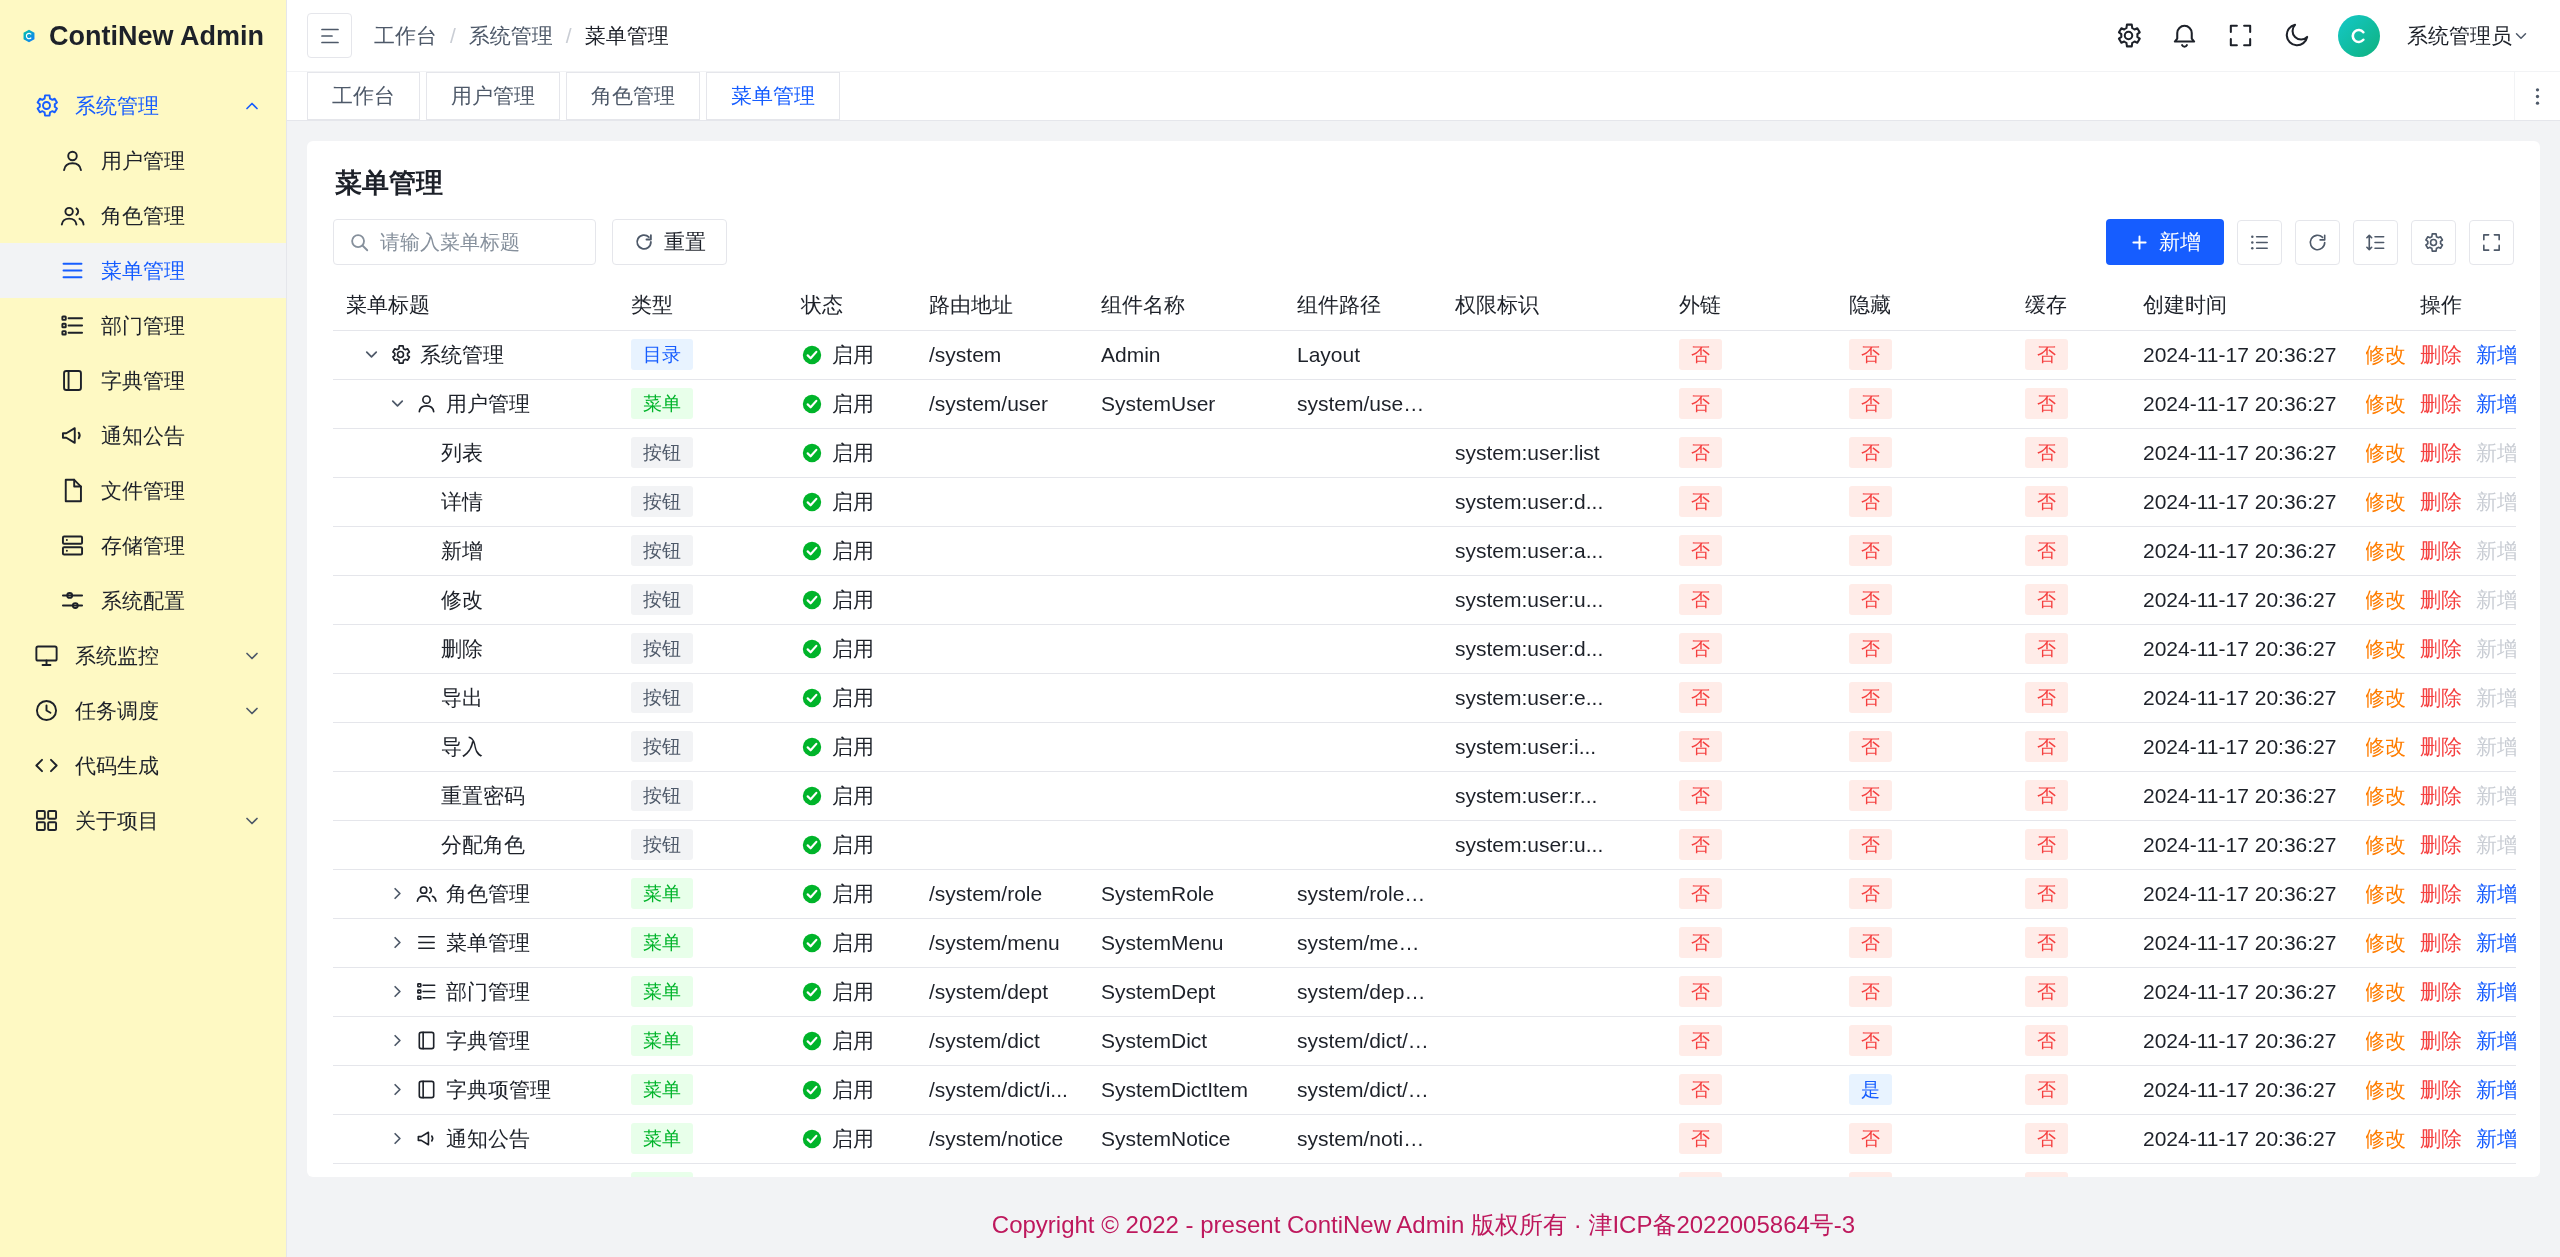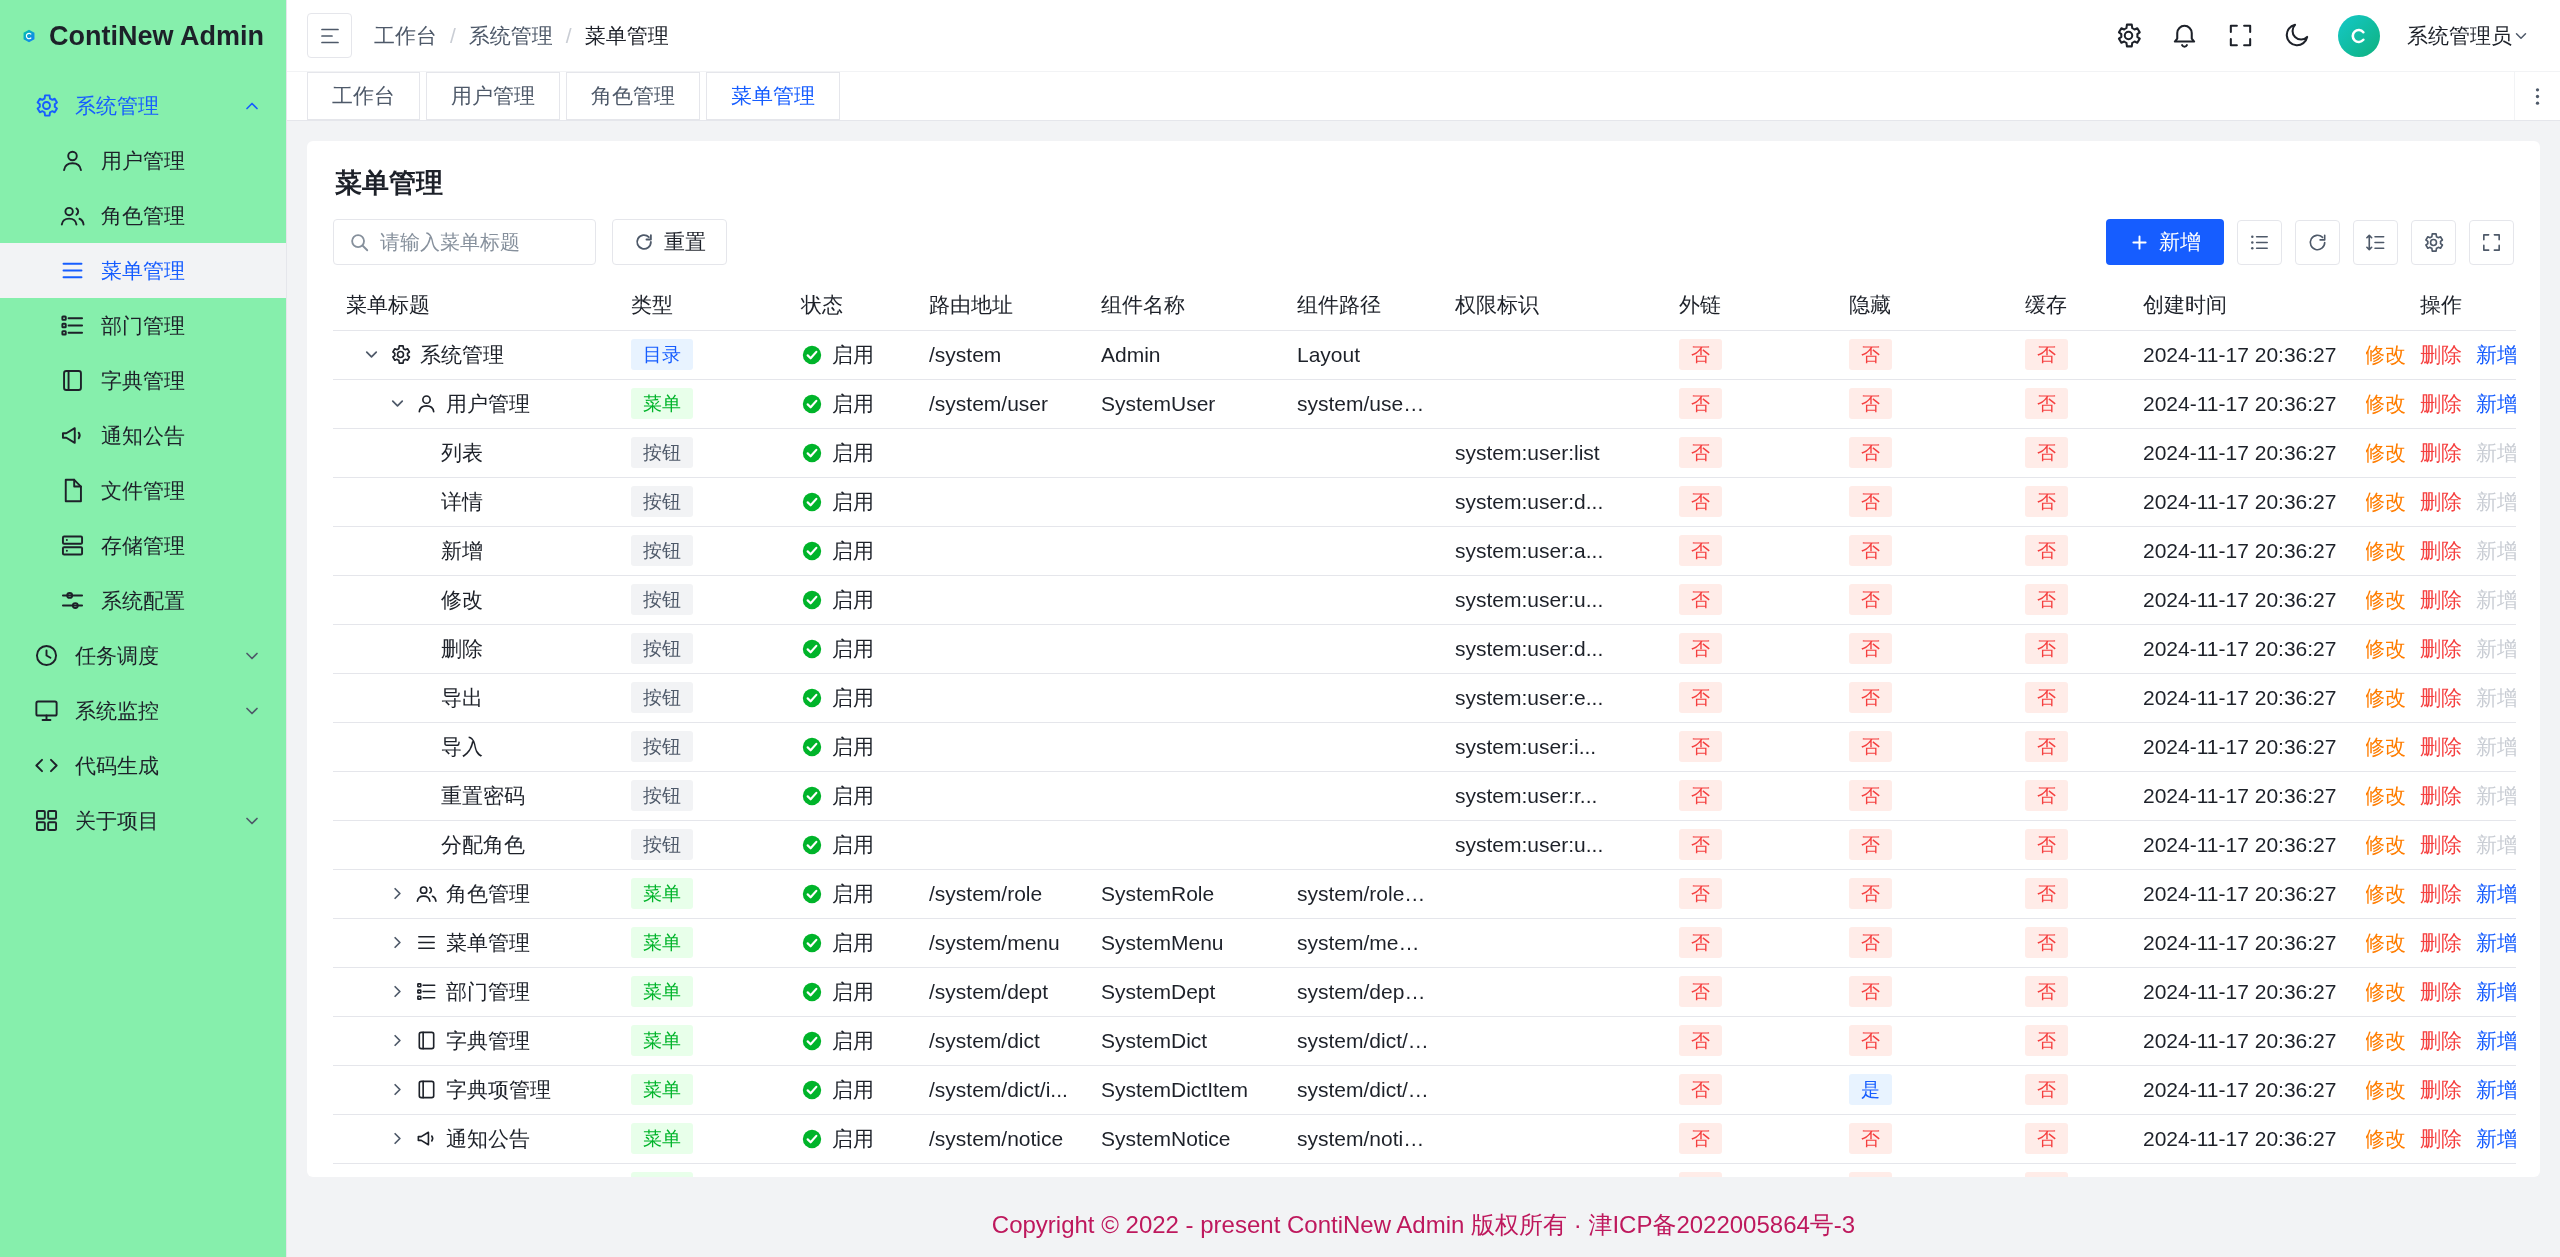--- a/index.html
+++ b/index.html
@@ -1,21 +1,21 @@
 <!DOCTYPE html>
 <html><head>
 <meta charset="utf-8">
 <style>
   *{margin:0;padding:0;box-sizing:border-box}
   html,body{width:2560px;height:1257px;overflow:hidden}
   body{font-family:"Liberation Sans","DejaVu Sans",sans-serif;font-size:21px;color:#1d2129;background:#f2f3f5}
   .app{display:flex;width:100%;height:100%}
   .ic{width:24px;height:24px;fill:none;stroke:currentColor;stroke-width:1.7;stroke-linecap:round;stroke-linejoin:round;flex-shrink:0;display:inline-block}
   
-  .sidebar{width:287px;background:#86efac;border-right:1px solid #e5e6eb;display:flex;flex-direction:column;flex-shrink:0}
+  .sidebar{width:287px;background:#fef9c3;border-right:1px solid #e5e6eb;display:flex;flex-direction:column;flex-shrink:0}
   .logo{height:72px;display:flex;align-items:center;gap:13px;padding:0 22px;flex-shrink:0;cursor:pointer}
   .logo-ic{width:42px;height:42px}
   .logo-title{font-size:27px;font-weight:700;color:#1d2129;white-space:nowrap}
   .side-nav{flex:1;padding:6px 0;overflow:hidden}
   .side-item{height:55px;display:flex;align-items:center;gap:15px;padding:0 24px 0 33px;cursor:pointer;color:#1d2129}
   .side-item .ic{width:27px;height:27px}
   .side-item .chev{width:20px;height:20px;margin-left:auto;color:#4e5969;stroke-width:2}
   .side-item.child{padding-left:59px}
   .side-item.active{background:#f2f3f5;color:#165dff}
   .side-item.parent-active{color:#165dff}
@@ -290,32 +290,32 @@
           <span class="side-label">存储管理</span>
         </div>
         <div class="side-item child">
           <svg class="ic ">
             <use href="#sliders-icon"></use>
           </svg>
           <span class="side-label">系统配置</span>
         </div>
         <div class="side-item">
           <svg class="ic ">
-            <use href="#clock-icon"></use>
-          </svg>
-          <span class="side-label">任务调度</span>
+            <use href="#monitor-icon"></use>
+          </svg>
+          <span class="side-label">系统监控</span>
           <svg class="ic chev">
             <use href="#chevron-down-icon"></use>
           </svg>
         </div>
         <div class="side-item">
           <svg class="ic ">
-            <use href="#monitor-icon"></use>
-          </svg>
-          <span class="side-label">系统监控</span>
+            <use href="#clock-icon"></use>
+          </svg>
+          <span class="side-label">任务调度</span>
           <svg class="ic chev">
             <use href="#chevron-down-icon"></use>
           </svg>
         </div>
         <div class="side-item">
           <svg class="ic ">
             <use href="#code-icon"></use>
           </svg>
           <span class="side-label">代码生成</span>
         </div>

